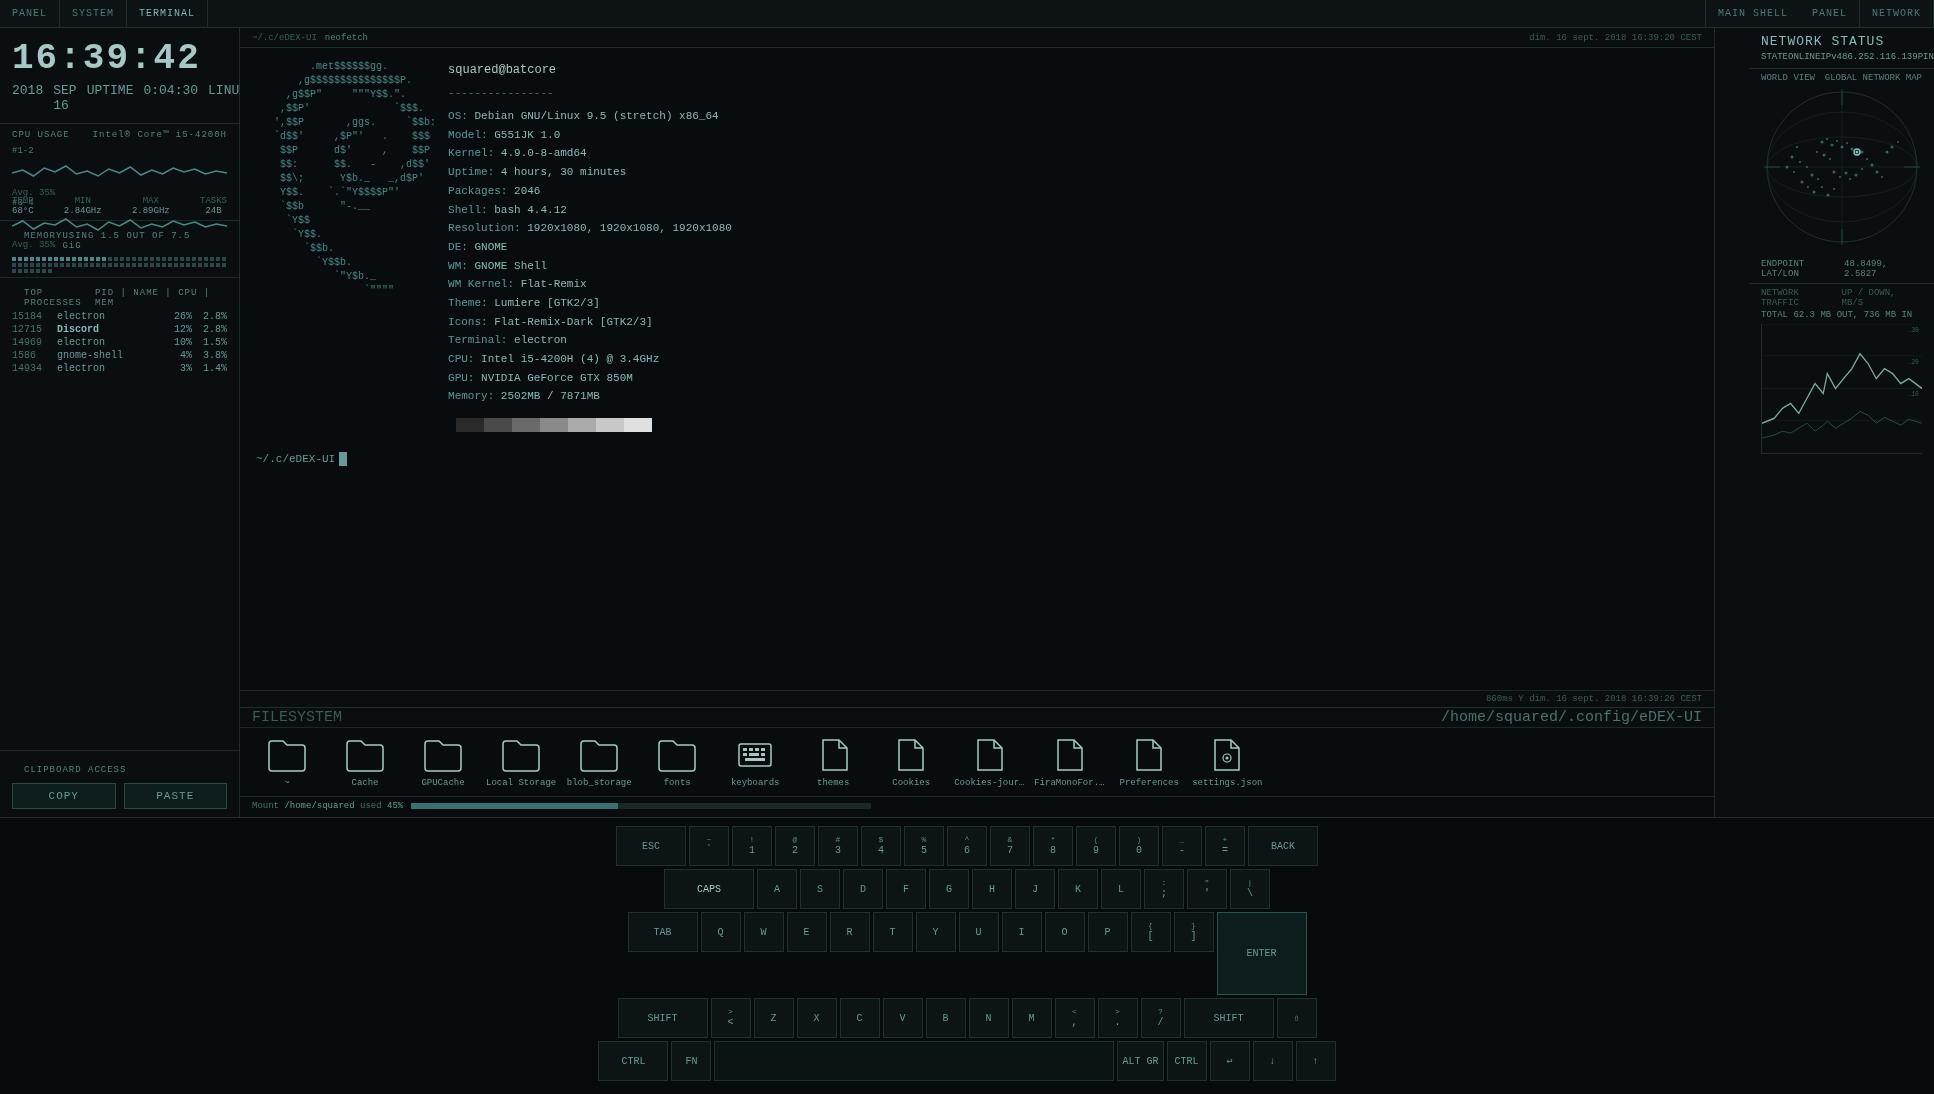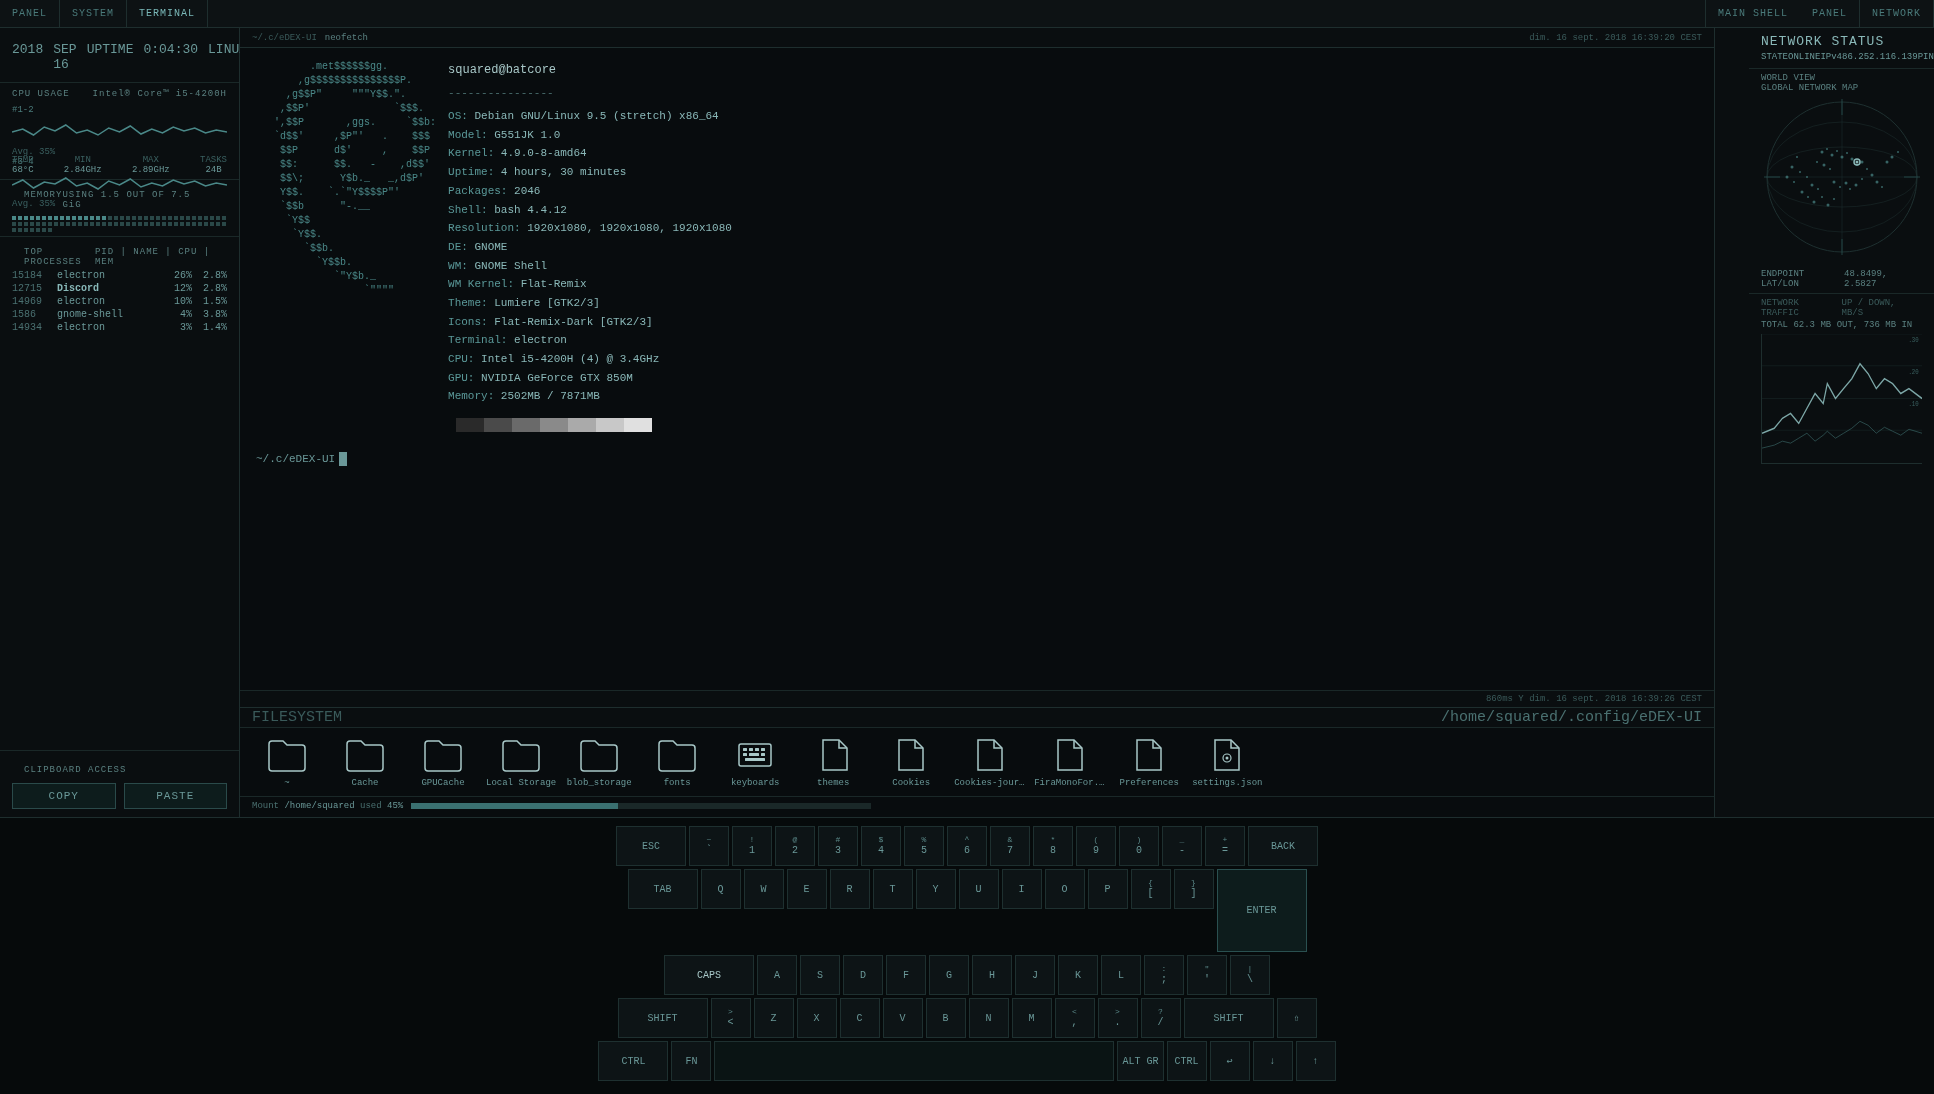--- a/index.html
+++ b/index.html
@@ -348,21 +348,20 @@
     .world-map-section {
       padding: 4px 12px;
       border-bottom: 1px solid #1a2828;
     }
     .world-map-header {
       display: flex;
       justify-content: space-between;
       font-size: 9px;
       color: #3a5a5a;
       margin-bottom: 4px;
-      flex-direction: column;
     }
     .world-map-header span { color: #5a8080; }
 
     .world-map {
       width: 100%;
       height: 170px;
       position: relative;
       overflow: hidden;
     }
 
@@ -486,20 +485,21 @@
   <div class="top-bar-section">
     <span>NETWORK</span>
   </div>
 </div>
 
 <div class="main-layout">
 
   <div class="left-panel">
 
     <div class="clock-section">
+      <div class="clock-time">16:39:42</div>
       <div class="clock-meta">
         <span>2018</span>
         <span>SEP 16</span>
         <span>UPTIME</span>
         <span>0:04:30</span>
         <span>LINUX</span>
         <span>WIRED</span>
       </div>
     </div>
 
@@ -1070,20 +1070,51 @@
       </div>
     <div class="key">
         <div class="key-dual">
           <span class="top">+</span>
           <span class="bot">=</span>
         </div>
       </div>
     <div class="key wide">BACK</div>
   </div>
 
+  <div class="keyboard-row">
+    <div class="key wider caps">CAPS</div>
+    <div class="key">A</div>
+    <div class="key">S</div>
+    <div class="key">D</div>
+    <div class="key">F</div>
+    <div class="key">G</div>
+    <div class="key">H</div>
+    <div class="key">J</div>
+    <div class="key">K</div>
+    <div class="key">L</div>
+    <div class="key">
+        <div class="key-dual">
+          <span class="top">:</span>
+          <span class="bot">;</span>
+        </div>
+      </div>
+    <div class="key">
+        <div class="key-dual">
+          <span class="top">"</span>
+          <span class="bot">'</span>
+        </div>
+      </div>
+    <div class="key">
+        <div class="key-dual">
+          <span class="top">|</span>
+          <span class="bot">\</span>
+        </div>
+      </div>
+  </div>
+
   <div class="keyboard-row" style="position:relative;">
     <div class="key wide">TAB</div>
     <div class="key">Q</div>
     <div class="key">W</div>
     <div class="key">E</div>
     <div class="key">R</div>
     <div class="key">T</div>
     <div class="key">Y</div>
     <div class="key">U</div>
     <div class="key">I</div>
@@ -1098,51 +1129,20 @@
     <div class="key">
         <div class="key-dual">
           <span class="top">}</span>
           <span class="bot">]</span>
         </div>
       </div>
     <div class="key enter-key">ENTER</div>
   </div>
 
   <div class="keyboard-row">
-    <div class="key wider caps">CAPS</div>
-    <div class="key">A</div>
-    <div class="key">S</div>
-    <div class="key">D</div>
-    <div class="key">F</div>
-    <div class="key">G</div>
-    <div class="key">H</div>
-    <div class="key">J</div>
-    <div class="key">K</div>
-    <div class="key">L</div>
-    <div class="key">
-        <div class="key-dual">
-          <span class="top">:</span>
-          <span class="bot">;</span>
-        </div>
-      </div>
-    <div class="key">
-        <div class="key-dual">
-          <span class="top">"</span>
-          <span class="bot">'</span>
-        </div>
-      </div>
-    <div class="key">
-        <div class="key-dual">
-          <span class="top">|</span>
-          <span class="bot">\</span>
-        </div>
-      </div>
-  </div>
-
-  <div class="keyboard-row">
     <div class="key wider">SHIFT</div>
     <div class="key">
         <div class="key-dual">
           <span class="top">&gt;</span>
           <span class="bot">&lt;</span>
         </div>
       </div>
     <div class="key">Z</div>
     <div class="key">X</div>
     <div class="key">C</div>

